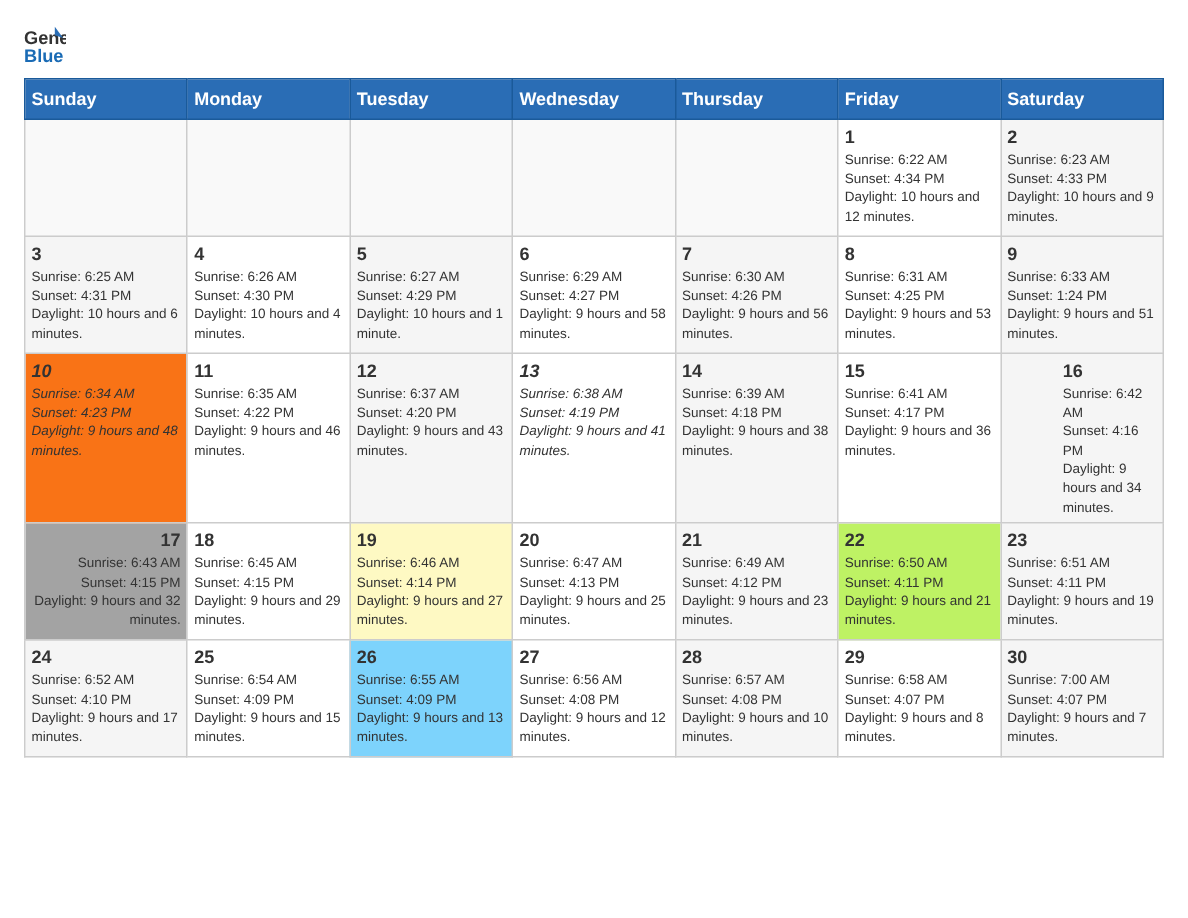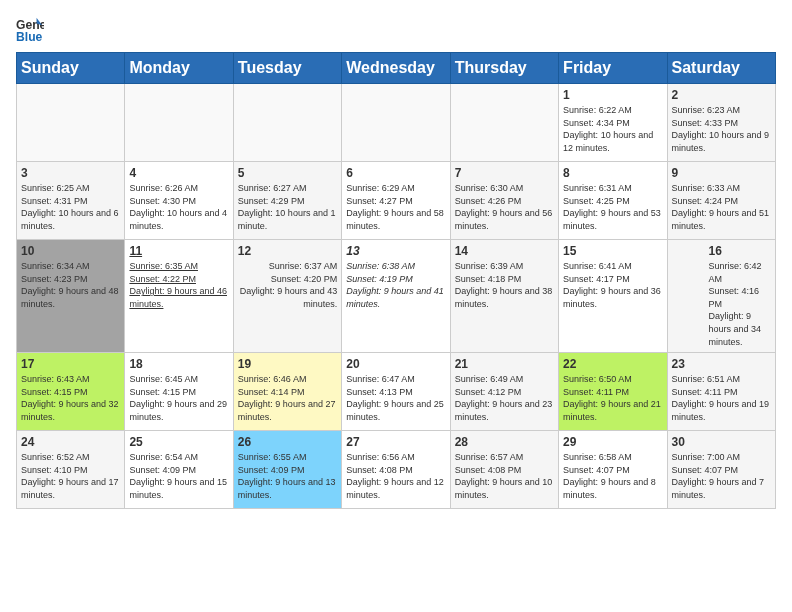--- a/index.html
+++ b/index.html
@@ -39,21 +39,21 @@
       color: #555;
     }
     table {
       width: 100%;
       border-collapse: collapse;
       table-layout: fixed;
     }
     th {
       background-color: #2a6db5;
       color: #fff;
-      font-size: 16px;
+      font-size: 12px;
       font-weight: bold;
       padding: 6px 4px;
       text-align: left;
       border: 1px solid #1a5a9a;
     }
     td {
       vertical-align: top;
       border: 1px solid #ccc;
       padding: 4px;
       font-size: 9.5px;
@@ -168,40 +168,40 @@
         </td>
         <td style="background: rgb(255, 255, 255);">
           <span class="day-num">8</span>
           <div class="cell-text" style="white-space: pre-line;">Sunrise: 6:31 AM
 Sunset: 4:25 PM
 Daylight: 9 hours and 53 minutes.</div>
         </td>
         <td style="background: rgb(245, 245, 245);">
           <span class="day-num">9</span>
           <div class="cell-text" style="white-space: pre-line;">Sunrise: 6:33 AM
-Sunset: 4:24 PM
+Sunset: 1:24 PM
 Daylight: 9 hours and 51 minutes.</div>
         </td>
       </tr>
       <tr>
-        <td style="background: #a3a3a3;">
+        <td style="background: #f97316; font-style: italic;">
           <span class="day-num">10</span>
           <div class="cell-text" style="white-space: pre-line;">Sunrise: 6:34 AM
 Sunset: 4:23 PM
 Daylight: 9 hours and 48 minutes.</div>
         </td>
-        <td style="background: rgb(255, 255, 255); text-decoration: underline;">
+        <td style="background: rgb(255, 255, 255);">
           <span class="day-num">11</span>
           <div class="cell-text" style="white-space: pre-line;">Sunrise: 6:35 AM
 Sunset: 4:22 PM
 Daylight: 9 hours and 46 minutes.</div>
         </td>
         <td style="background: rgb(245, 245, 245);">
           <span class="day-num">12</span>
-          <div class="cell-text" style="white-space: pre-line; text-align: right;">Sunrise: 6:37 AM
+          <div class="cell-text" style="white-space: pre-line;">Sunrise: 6:37 AM
 Sunset: 4:20 PM
 Daylight: 9 hours and 43 minutes.</div>
         </td>
         <td style="background: rgb(255, 255, 255); font-style: italic;">
           <span class="day-num">13</span>
           <div class="cell-text" style="white-space: pre-line;">Sunrise: 6:38 AM
 Sunset: 4:19 PM
 Daylight: 9 hours and 41 minutes.</div>
         </td>
         <td style="background: rgb(245, 245, 245);">
@@ -217,21 +217,21 @@
 Daylight: 9 hours and 36 minutes.</div>
         </td>
         <td style="background: rgb(245, 245, 245); padding-left: 41px;">
           <span class="day-num">16</span>
           <div class="cell-text" style="white-space: pre-line;">Sunrise: 6:42 AM
 Sunset: 4:16 PM
 Daylight: 9 hours and 34 minutes.</div>
         </td>
       </tr>
       <tr>
-        <td style="background: #bef264;">
+        <td style="background: #a3a3a3; text-align: right;">
           <span class="day-num">17</span>
           <div class="cell-text" style="white-space: pre-line;">Sunrise: 6:43 AM
 Sunset: 4:15 PM
 Daylight: 9 hours and 32 minutes.</div>
         </td>
         <td style="background: rgb(255, 255, 255);">
           <span class="day-num">18</span>
           <div class="cell-text" style="white-space: pre-line;">Sunrise: 6:45 AM
 Sunset: 4:15 PM
 Daylight: 9 hours and 29 minutes.</div>

